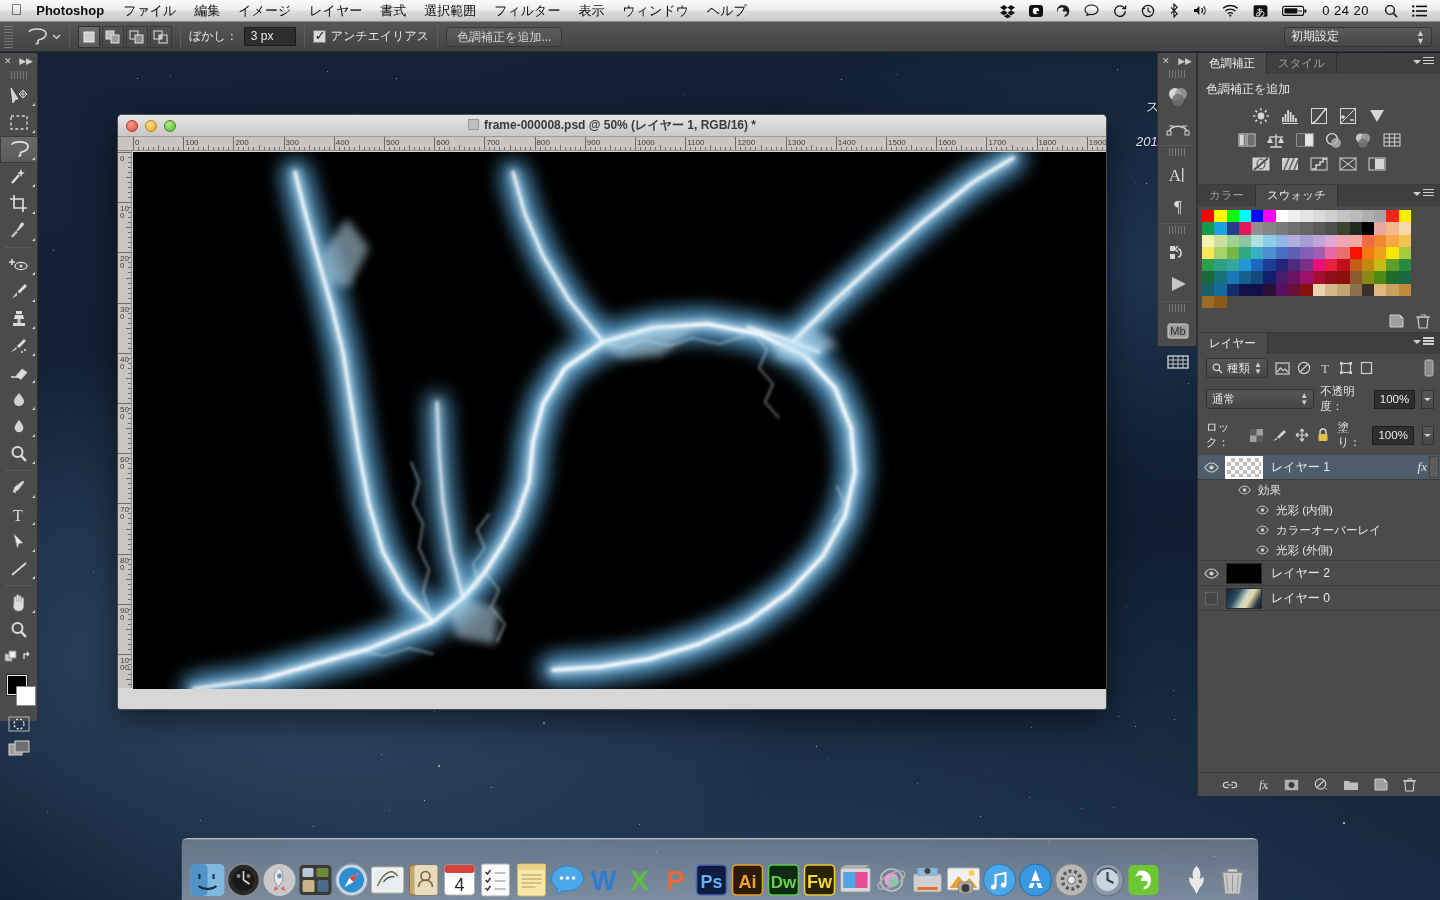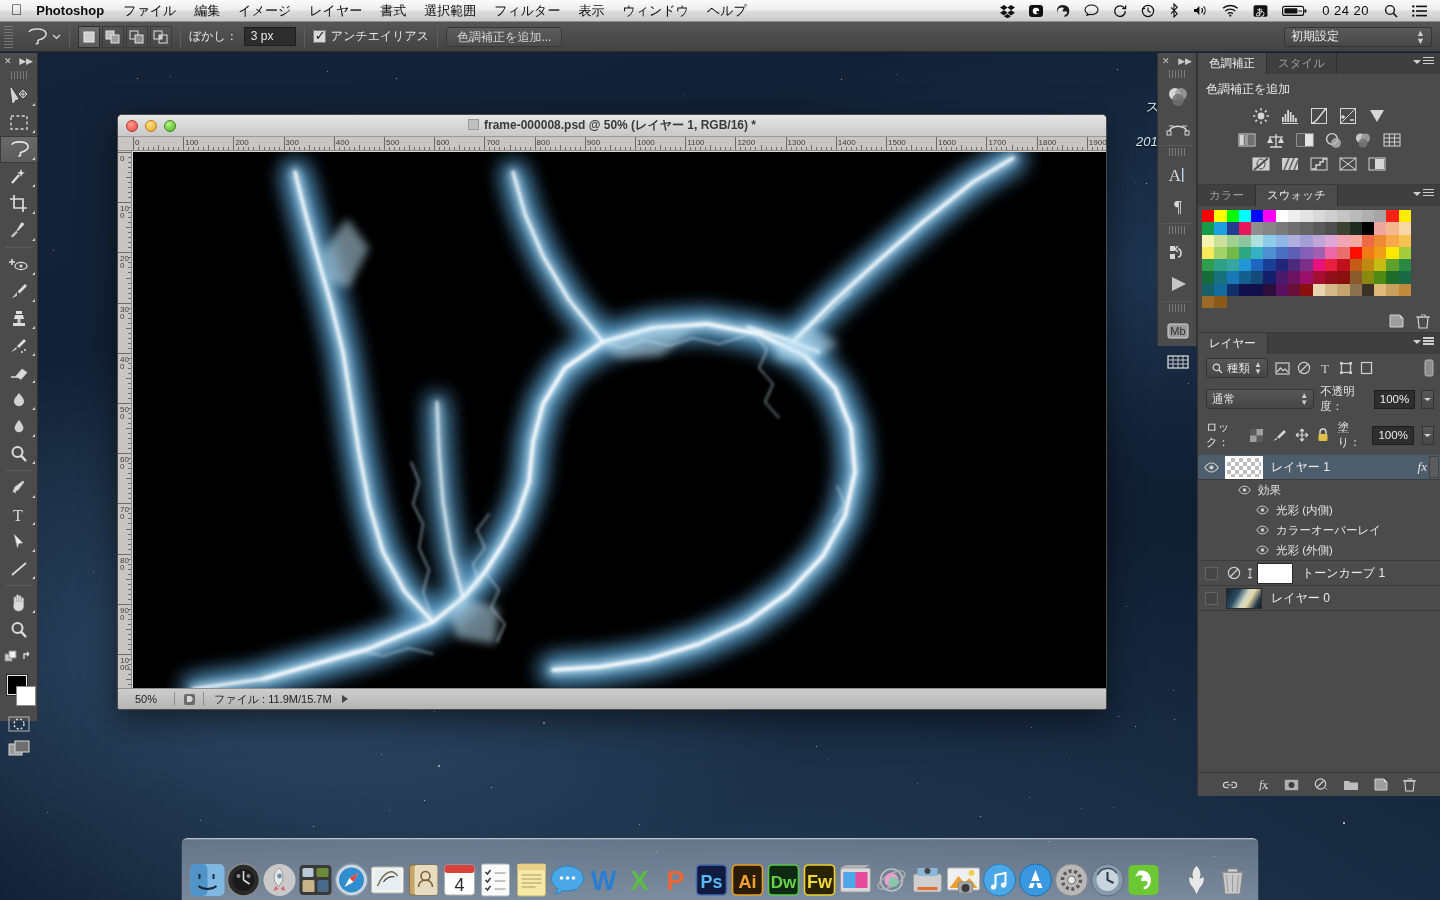--- a/index.html
+++ b/index.html
@@ -1150,33 +1150,20 @@
         <g fill="#bcdff2" opacity=".55" filter="url(#gl-mid)">
           <path d="M466 192 L520 174 L560 178 L528 204 L486 206z"></path>
           <path d="M640 192 L678 176 L706 192 L668 212 L644 208z"></path>
           <path d="M330 446 L366 456 L362 492 L324 486 L316 462z"></path>
           <path d="M190 100 L214 66 L236 96 L216 136 L196 130z"></path>
         </g>
       </g>
     </svg>
   </div>
 
-  <div id="statusbar">
-    <div class="sb-zoom">50%</div>
-    <div class="sb-sep"></div>
-    <div style="width:28px;display:flex;align-items:center;justify-content:center;">
-      <svg class="ic" width="13" height="13" viewBox="0 0 13 13">
-          <rect x="1" y="1" width="11" height="11" rx="2" fill="#6b6b6b"></rect>
-          <path d="M4 3h4l2 3-2 3H4z" fill="#d8d8d8"></path>
-        </svg>
-    </div>
-    <div class="sb-sep"></div>
-    <div class="sb-info">ファイル : 11.9M/15.7M</div>
-    <div class="sb-tri"></div>
-  </div>
 </div>
 
 <div id="dock-mini">
   <div class="mini-head">
     <span>✕</span>
     <span>▶▶</span>
   </div>
   <div class="mini-grip"></div>
   <div class="mini-ic">
     <svg class="ic" width="22" height="22" viewBox="0 0 22 22">
@@ -1679,39 +1666,31 @@
       <div class="effrow" style="padding-left:58px;border-bottom:1px solid #3c3c3c;height:21px;">
         <span style="margin-right:7px;">
           <svg class="ic" width="13" height="10" viewBox="0 0 15 11">
               <path d="M.8 5.5C3 2 5.2 1 7.5 1s4.5 1 6.7 4.5C12 9 9.8 10 7.5 10S3 9 .8 5.5z" fill="none" stroke="#cfcfcf" stroke-width="1.1"></path>
               <circle cx="7.5" cy="5.5" r="2.1" fill="#cfcfcf"></circle>
             </svg>
         </span>
         <span>光彩 (外側)</span>
       </div>
 
-
       <div class="lrow">
         <span class="eye">
-            <span class="eyebox"></span>
-          </span>
-        <span style="width:19px;display:flex;justify-content:center;">
-          <svg class="ic" width="14" height="14" viewBox="0 0 14 14">
-              <circle cx="7" cy="7" r="5.6" fill="none" stroke="#cfcfcf" stroke-width="1.2"></circle>
-              <path d="M3 11 11 3" stroke="#cfcfcf" stroke-width="1.2"></path>
-            </svg>
-        </span>
-        <span style="width:13px;display:flex;justify-content:center;">
-          <svg class="ic" width="8" height="13" viewBox="0 0 8 13">
-              <path d="M4 1.5v10M2.2 3a2 2 0 0 1 3.6 0M2.2 10a2 2 0 0 0 3.6 0" fill="none" stroke="#cfcfcf" stroke-width="1.1"></path>
-            </svg>
-        </span>
-        <span class="lthumb" style="background:#fff;margin-left:1px;"></span>
-        <span class="lname">トーンカーブ 1</span>
+          <svg class="ic" width="15" height="11" viewBox="0 0 15 11">
+              <path d="M.8 5.5C3 2 5.2 1 7.5 1s4.5 1 6.7 4.5C12 9 9.8 10 7.5 10S3 9 .8 5.5z" fill="none" stroke="#cfcfcf" stroke-width="1.1"></path>
+              <circle cx="7.5" cy="5.5" r="2.1" fill="#cfcfcf"></circle>
+            </svg>
+        </span>
+        <span class="lthumb" style="background:#000;"></span>
+        <span class="lname">レイヤー 2</span>
       </div>
+
 
       <div class="lrow">
         <span class="eye">
             <span class="eyebox"></span>
           </span>
         <span class="lthumb" style="background:linear-gradient(120deg,#12202c 0%,#2c4d63 30%,#cfd9c8 52%,#e8d8a8 64%,#2a3d4a 85%,#101820 100%);"></span>
         <span class="lname">レイヤー 0</span>
       </div>
       <div class="scroll-th" style="height:22px;"></div>
     </div>

